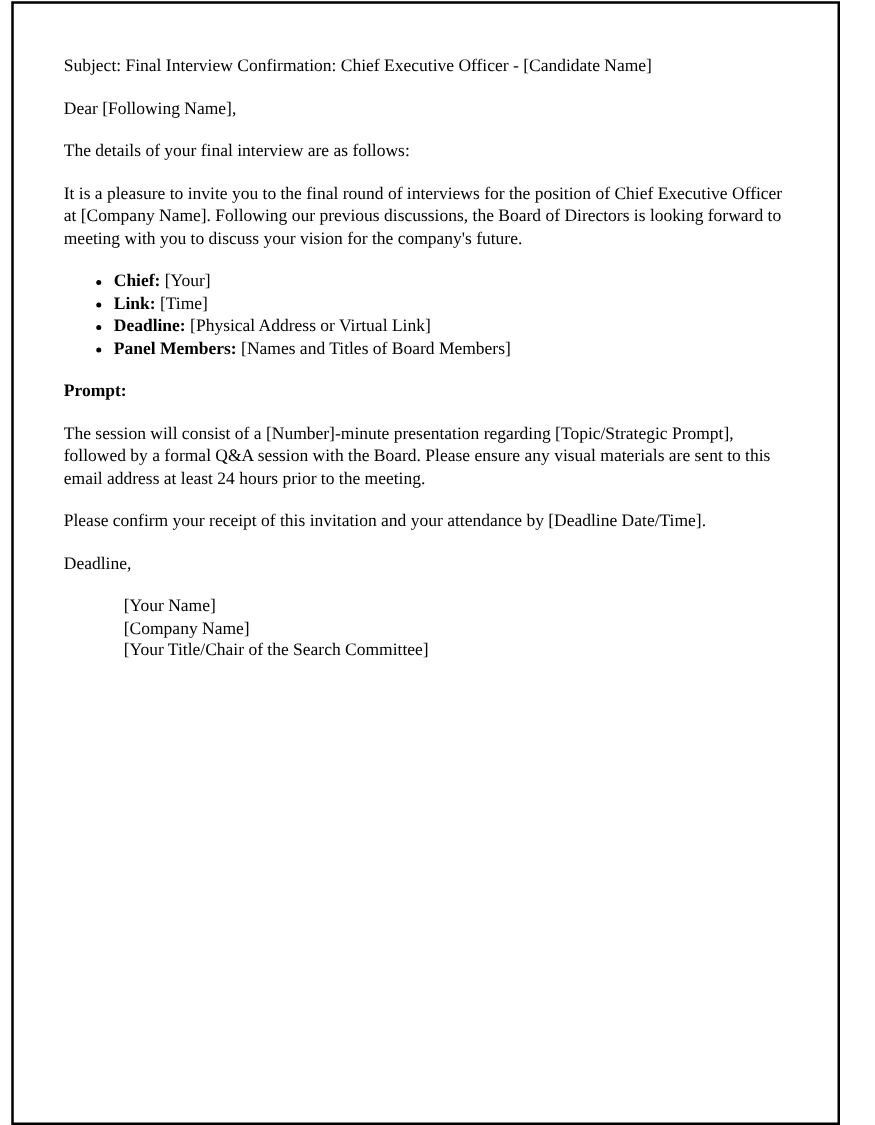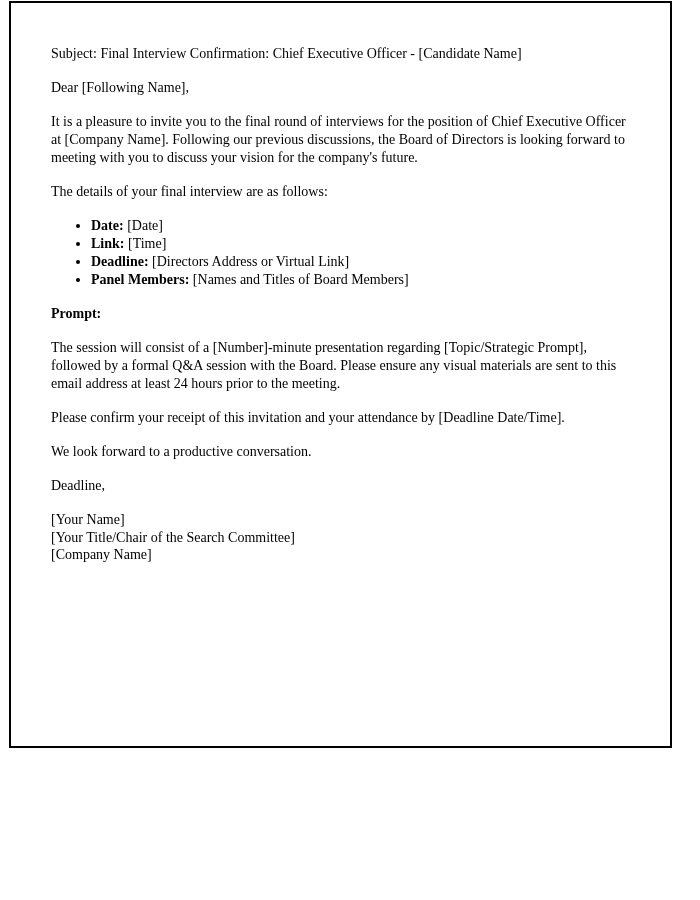--- a/index.html
+++ b/index.html
@@ -13,21 +13,21 @@
     position: relative;
     overflow: hidden;
     font-family: "Liberation Serif", serif;
     color: #000000;
   }
   .page {
     position: absolute;
     left: 9px;
     top: 1px;
     width: 663px;
-    height: 747px;
+    height: 899px;
     box-sizing: border-box;
     border: 2px solid #000000;
     background: #ffffff;
     padding: 42px 40px 40px 40px;
   }
   .letter {
     font-size: 14px;
     line-height: 18px;
   }
   .letter p {
@@ -43,65 +43,65 @@
   }
   ul.details li {
     margin: 0;
     line-height: 18px;
   }
   .sig-block {
     margin-top: 16px;
   }
   .sig-line {
     line-height: 17.5px;
+    margin-left: 48px;
   }
 </style>
 </head>
 <body>
 
 <div class="page">
   <div class="letter">
 
     <p>Subject: Final Interview Confirmation: Chief Executive Officer - [Candidate Name]</p>
 
     <p>Dear [Following Name],</p>
 
+    <p>The details of your final interview are as follows:</p>
+
     <p>It is a pleasure to invite you to the final round of interviews for the position of Chief Executive Officer at [Company Name]. Following our previous discussions, the Board of Directors is looking forward to meeting with you to discuss your vision for the company's future.</p>
-
-    <p>The details of your final interview are as follows:</p>
 
     <ul class="details">
       <li>
-        <span class="b">Date:</span>
-        <span>[Date]</span>
+        <span class="b">Chief:</span>
+        <span>[Your]</span>
       </li>
       <li>
         <span class="b">Link:</span>
         <span>[Time]</span>
       </li>
       <li>
         <span class="b">Deadline:</span>
-        <span>[Directors Address or Virtual Link]</span>
+        <span>[Physical Address or Virtual Link]</span>
       </li>
       <li>
         <span class="b">Panel Members:</span>
         <span>[Names and Titles of Board Members]</span>
       </li>
     </ul>
 
     <p class="b">Prompt:</p>
 
     <p>The session will consist of a [Number]-minute presentation regarding [Topic/Strategic Prompt], followed by a formal Q&amp;A session with the Board. Please ensure any visual materials are sent to this email address at least 24 hours prior to the meeting.</p>
 
     <p>Please confirm your receipt of this invitation and your attendance by [Deadline Date/Time].</p>
 
-    <p>We look forward to a productive conversation.</p>
 
     <p>Deadline,</p>
 
     <div class="sig-block">
       <div class="sig-line">[Your Name]</div>
+      <div class="sig-line">[Company Name]</div>
       <div class="sig-line">[Your Title/Chair of the Search Committee]</div>
-      <div class="sig-line">[Company Name]</div>
     </div>
 
   </div>
 </div>
 
 </body></html>

